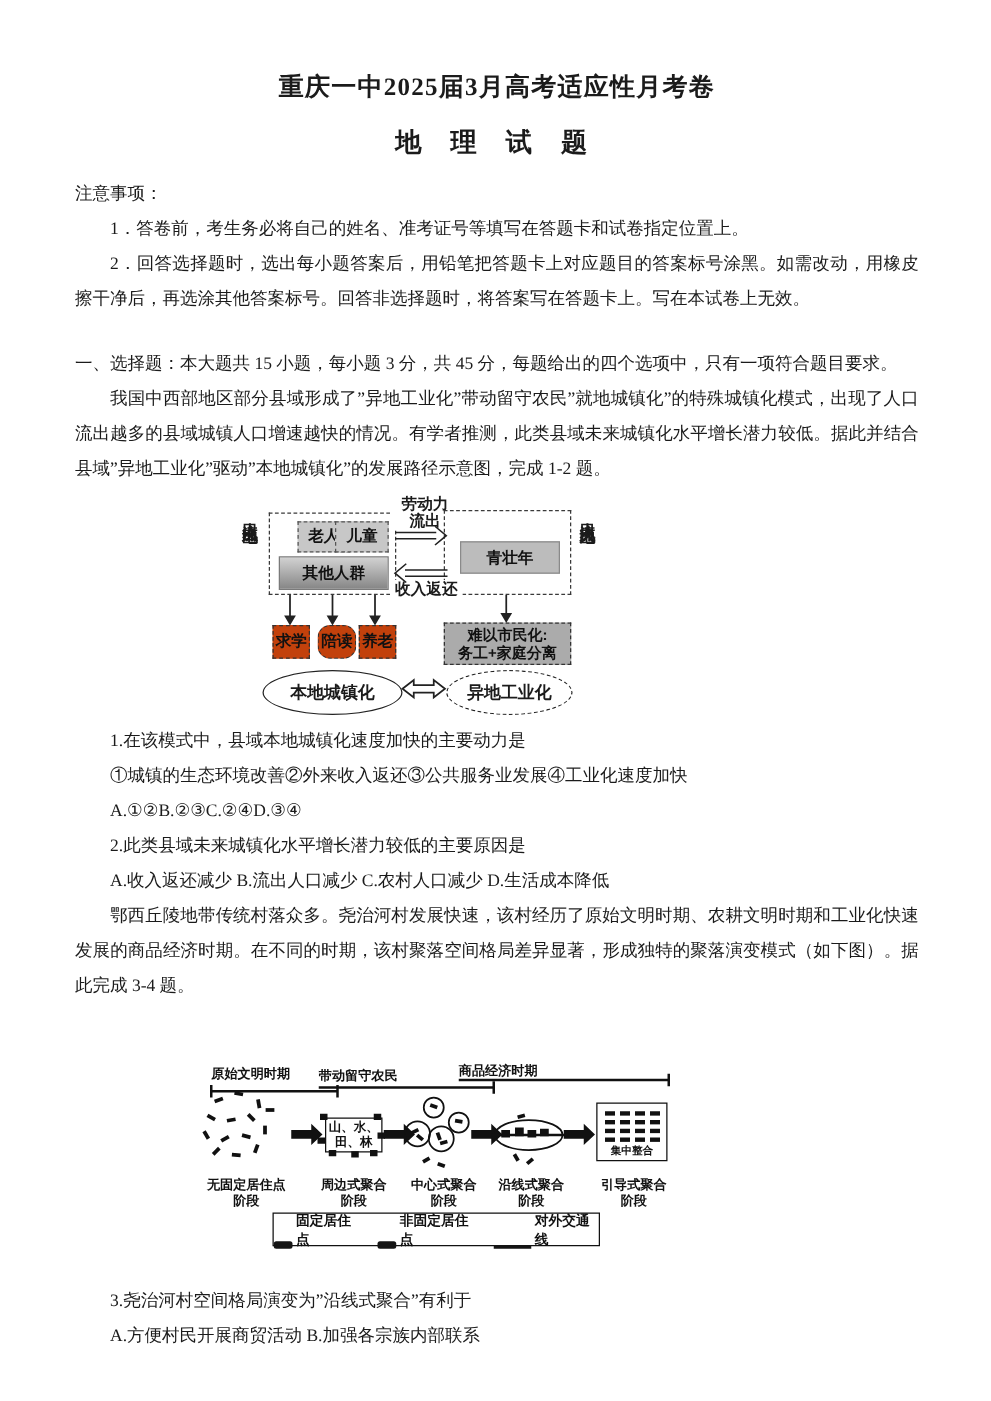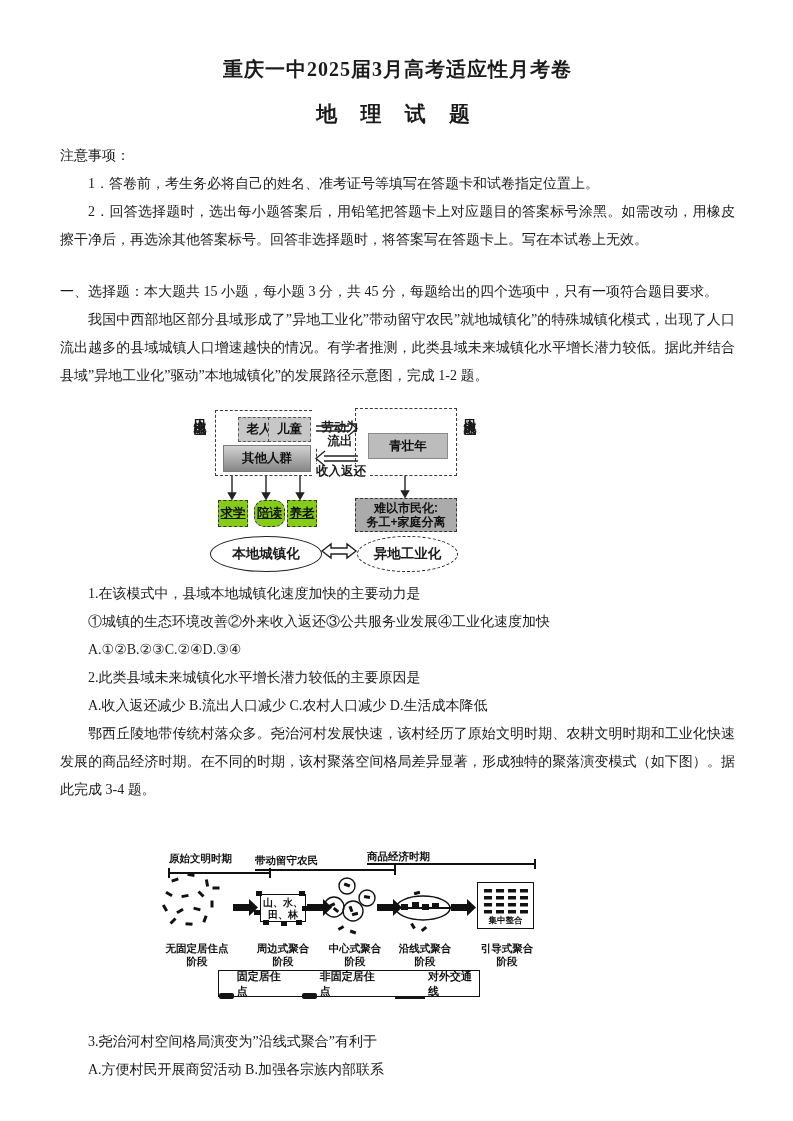--- a/index.html
+++ b/index.html
@@ -17,21 +17,21 @@
   .dg1{position:relative;width:330px;height:180px;margin:8px 0 2px 130px;
        font-family:"Liberation Sans","DejaVu Sans",sans-serif;}
   .vlab{position:absolute;writing-mode:vertical-rl;font-weight:bold;font-size:12.5px;
         line-height:15px;letter-spacing:1px;}
   .dashbox{position:absolute;border:1.5px dashed #3a3a3a;}
   .gb{position:absolute;display:flex;align-items:center;justify-content:center;
       font-weight:bold;font-size:12.5px;color:#111;text-align:center;}
   .g1{background:#c7c7c7;border:1px dashed #555;}
   .g2{background:linear-gradient(#d2d2d2,#868686);border:1px solid #7a7a7a;}
   .g3{background:#bcbcbc;border:1px solid #8a8a8a;}
-  .g4{background:#84cc16;border:1.5px dashed #333;text-decoration:underline;}
+  .g4{background:#c2410c;border:1.5px dashed #333;}
   .g5{background:#ababab;border:1.5px dashed #333;flex-direction:column;line-height:14px;font-size:12px;align-items:center;}
   .el{position:absolute;border-radius:50%;display:flex;align-items:center;justify-content:center;
       font-weight:bold;font-size:13.5px;background:#fff;}
   .el.solid{border:1.6px solid #222;}
   .el.dash{border:1.6px dashed #222;}
   .dlab{position:absolute;font-weight:bold;font-size:12.5px;text-align:center;line-height:14px;background:#fff;}
   .ovl{position:absolute;left:0;top:0;pointer-events:none;}
 
   
   .dg2{position:relative;width:400px;height:152px;margin:46px 0 26px 95px;
@@ -67,21 +67,21 @@
     <div class="dg1">
       <div class="vlab" style="left:2px;top:10px;">人口流出地区</div>
 
       <div class="dashbox" style="left:25px;top:12px;width:100px;height:64px;">
         <div class="gb g1" style="left:22px;top:6px;width:40px;height:23px;">老人</div>
         <div class="gb g1" style="left:52px;top:6px;width:41px;height:23px;">儿童</div>
         <div class="gb g2" style="left:7px;top:34px;width:86px;height:25px;">其他人群</div>
       </div>
 
       <div class="dlab" style="left:122px;top:-2px;width:56px;">
-        <span style="display:block;margin-top:24px;">劳动力</span>
+        <span style="display:block;">劳动力</span>
         <span style="display:block;">流出</span>
       </div>
 
       <div class="dashbox" style="left:165px;top:10px;width:100px;height:66px;">
         <div class="gb g3" style="left:12px;top:24px;width:78px;height:24px;">青壮年</div>
       </div>
 
       <div class="vlab" style="left:272px;top:10px;">人口流入地区</div>
 
       <div class="dlab" style="left:122px;top:66px;width:58px;">收入返还</div>

